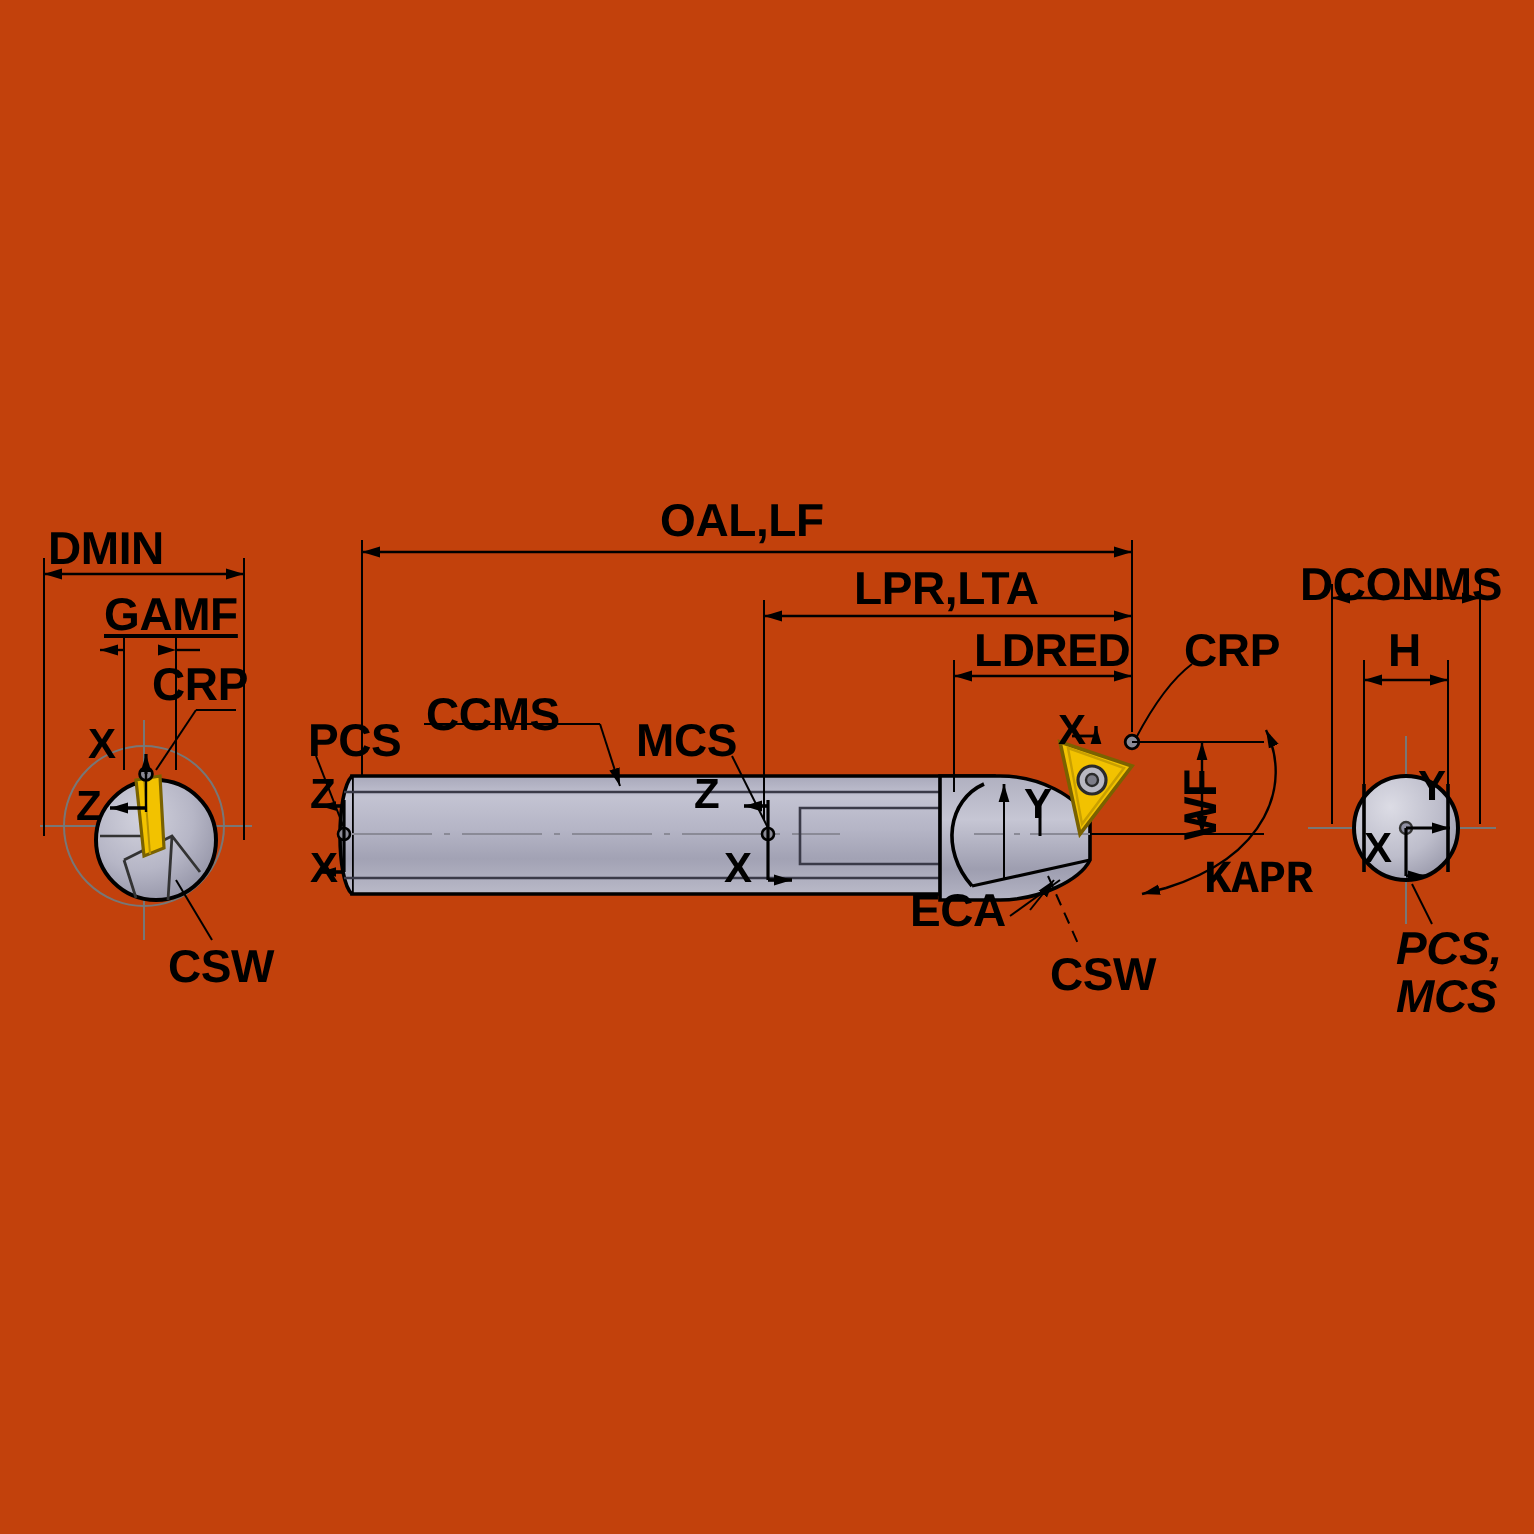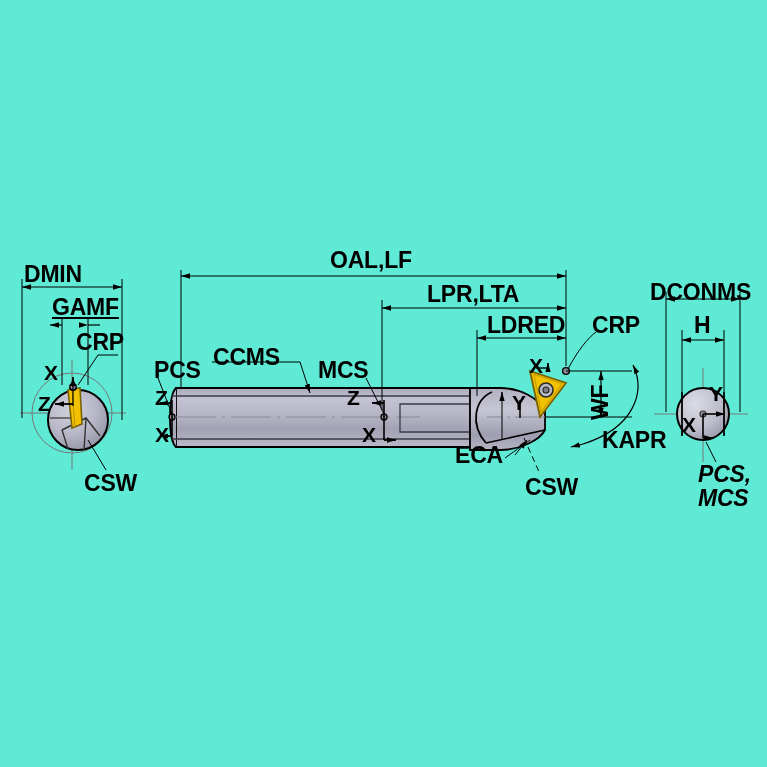--- a/index.html
+++ b/index.html
@@ -4,21 +4,21 @@
 <style>
   html, body {
     margin: 0;
     padding: 0;
     background: #ffffff;
   }
   #canvas {
     position: relative;
     width: 767px;
     height: 767px;
-    background: #5eead4;
+    background: #c2410c;
     font-family: "Liberation Sans", sans-serif;
     overflow: hidden;
   }
   #drawing { position: absolute; left: 0; top: 0; }
   .lbl {
     position: absolute;
     font-family: "Liberation Sans", sans-serif;
     font-weight: bold;
     color: #000000;
     white-space: pre;
@@ -228,21 +228,21 @@
   <div class="lbl lbl-lg" style="left:330px; top:248px;">OAL,LF</div>
   <div class="lbl lbl-lg" style="left:427px; top:282px;">LPR,LTA</div>
   <div class="lbl lbl-lg" style="left:487px; top:313px;">LDRED</div>
   <div class="lbl lbl-lg" style="left:213px; top:345px;text-align:center;">CCMS</div>
   <div class="lbl lbl-lg" style="left:318px; top:358px;">MCS</div>
   <div class="lbl lbl-lg" style="left:131px; top:358px;margin-left:23px;">PCS</div>
   <div class="lbl lbl-lg" style="left:592px; top:313px;">CRP</div>
   <div class="lbl lbl-lg" style="left:525px; top:475px;">CSW</div>
   <div class="lbl lbl-lg" style="left:455px; top:443px;text-align:center;">ECA</div>
   <div class="lbl lbl-lg lbl-vert" style="left:588px; top:420px;">WF</div>
-  <div class="lbl lbl-lg" style="left:602px; top:428px;">KAPR</div>
+  <div class="lbl lbl-lg" style="left:602px; top:428px;font-family:Liberation Mono, monospace;">KAPR</div>
 
   <div class="lbl lbl-ax" style="left:155px; top:387px;">Z</div>
   <div class="lbl lbl-ax" style="left:155px; top:424px;">X</div>
   <div class="lbl lbl-ax" style="left:347px; top:387px;">Z</div>
   <div class="lbl lbl-ax" style="left:362px; top:424px;">X</div>
   <div class="lbl lbl-ax" style="left:529px; top:355px;">X</div>
   <div class="lbl lbl-ax" style="left:512px; top:392px;">Y</div>
 
   <div class="lbl lbl-lg" style="left:650px; top:280px;">DCONMS</div>
   <div class="lbl lbl-lg" style="left:694px; top:313px;">H</div>

